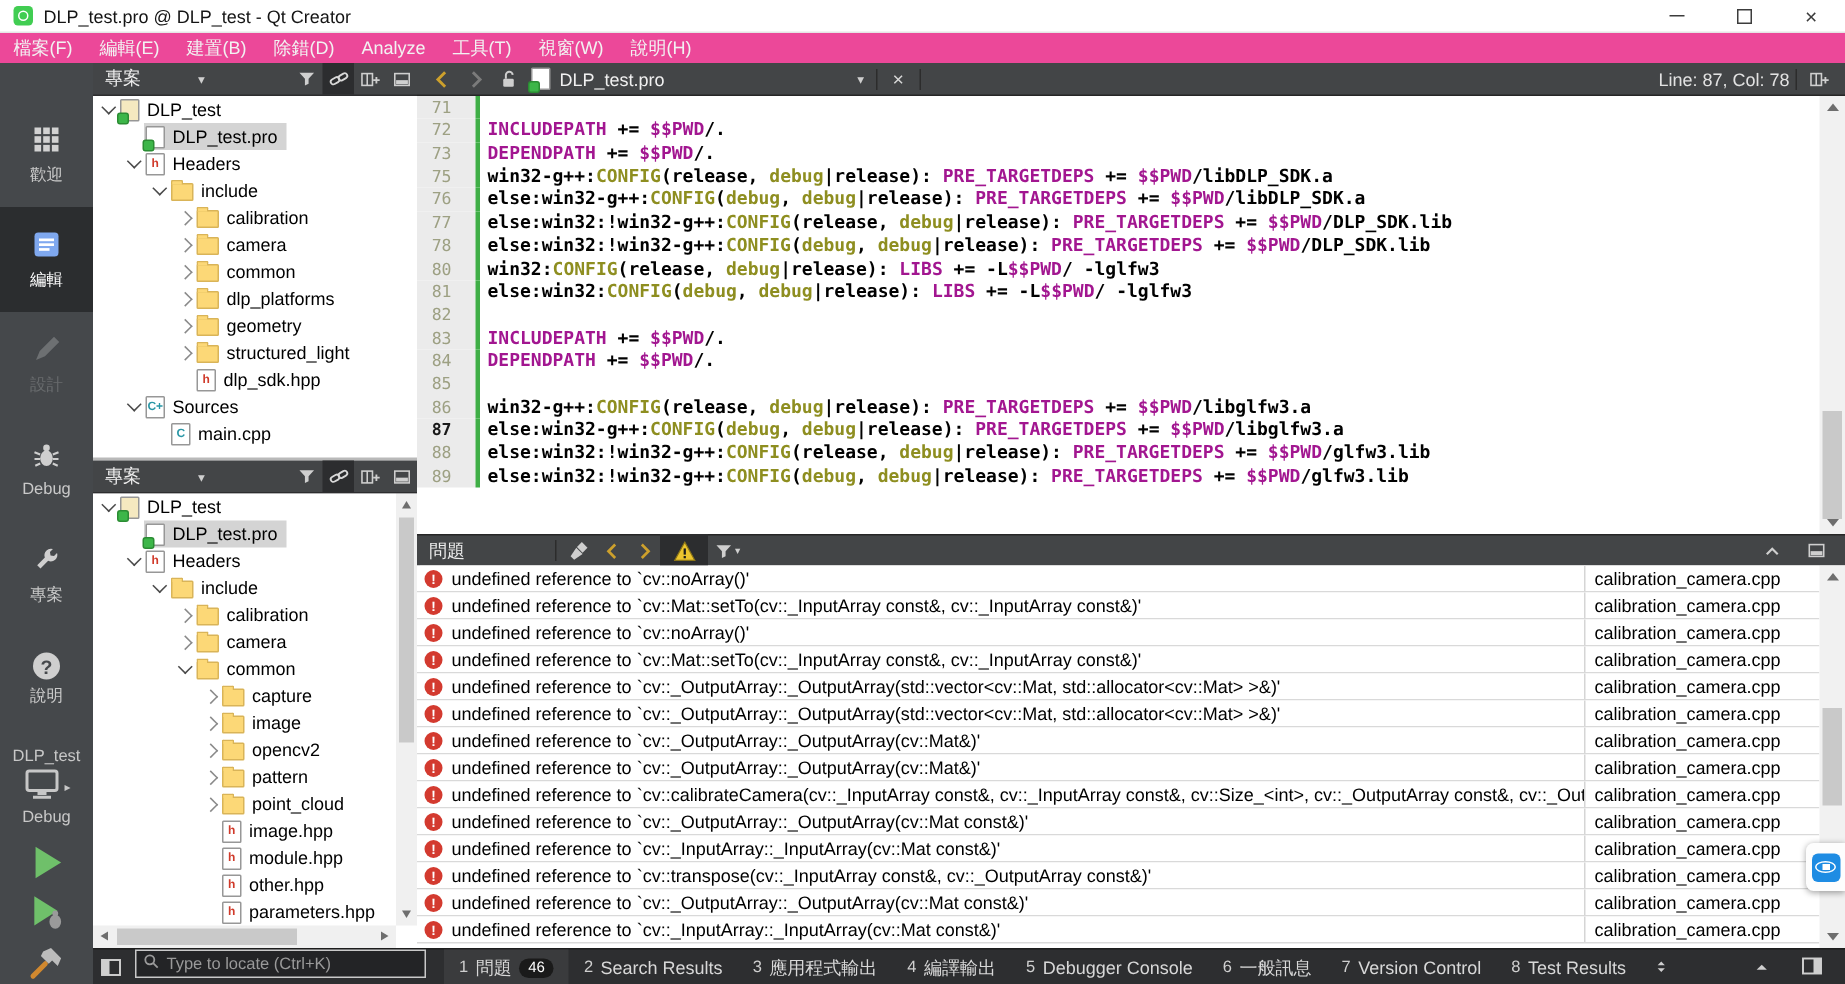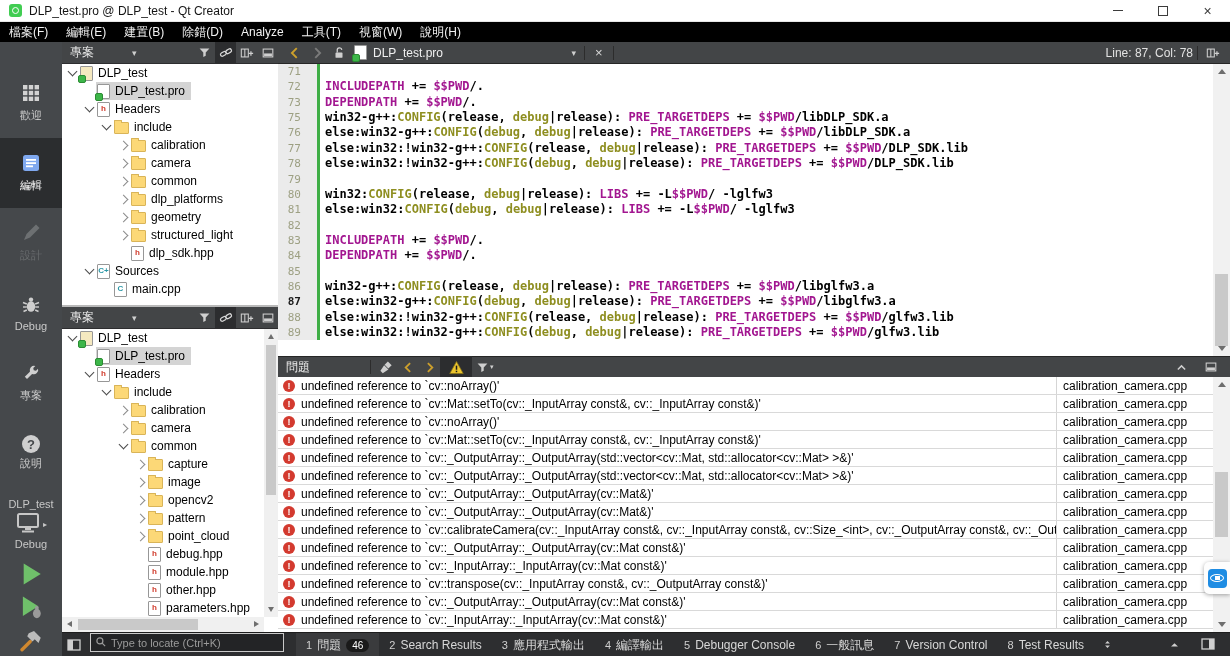--- a/index.html
+++ b/index.html
@@ -11,21 +11,21 @@
   .app-icon{width:13px;height:13px;border-radius:3px;background:#41cd52;margin:0 7px 0 9px;position:relative;flex:none;}
   .app-icon::after{content:"";position:absolute;left:3px;top:3px;width:7px;height:7px;border:1.5px solid #fff;border-radius:50%;box-sizing:border-box;}
   .title-text{font-size:12px;color:#141414;}
   .win-controls{margin-left:auto;display:flex;height:22px;}
   .win-btn{width:45px;height:22px;display:flex;align-items:center;justify-content:center;color:#3c3c3c;font-size:13px;}
   .glyph-min{width:10px;height:1.4px;background:#3c3c3c;}
   .glyph-restore{width:8px;height:8px;border:1.2px solid #3c3c3c;position:relative;background:#fff;}
   .glyph-restore::before{content:"";position:absolute;left:2px;top:-4px;width:8px;height:8px;border:1.2px solid #3c3c3c;z-index:-1;}
   .glyph-close{font-size:14px;line-height:14px;color:#3c3c3c;}
   
-  .menubar{position:absolute;left:0;top:22px;width:1230px;height:20px;background:#000000;display:flex;align-items:stretch;}
+  .menubar{position:absolute;left:0;top:22px;width:1230px;height:20px;background:#ec4899;display:flex;align-items:stretch;}
   .menu-item{color:#f2f2f2;font-size:12px;padding:0 9px;display:flex;align-items:center;}
   
   .modebar{position:absolute;left:0;top:42px;width:62px;height:614px;background:#45484b;
            display:flex;flex-direction:column;align-items:center;padding-top:26px;box-sizing:border-box;}
   .mode-item{width:62px;height:70px;display:flex;flex-direction:column;align-items:center;justify-content:center;
              gap:3px;color:#c9c9c9;font-size:11px;flex:none;}
   .mode-item.selected{background:#2b2d2f;color:#ffffff;}
   .mode-item.disabled{color:#686b6d;}
   .kit-block{margin-top:10px;display:flex;flex-direction:column;align-items:center;gap:2px;color:#c7c7c7;font-size:11px;}
   .kit-monitor{display:flex;align-items:center;gap:2px;}
@@ -612,21 +612,21 @@
             <span>point_cloud</span>
           </span>
         </div>
         <div class="tree-row">
           <span style="width: 71px; flex: 0 0 auto;"></span>
           <span class="expander"></span>
           <span class="row-core">
             <span style="display: inline-flex;">
               <span class="idoc red">h</span>
             </span>
-            <span>debug.hpp</span>
+            <span>image.hpp</span>
           </span>
         </div>
         <div class="tree-row">
           <span style="width: 71px; flex: 0 0 auto;"></span>
           <span class="expander"></span>
           <span class="row-core">
             <span style="display: inline-flex;">
               <span class="idoc red">h</span>
             </span>
             <span>module.hpp</span>
@@ -735,25 +735,20 @@
         <span class="lnum">77</span>
         <span class="changebar"></span>
         <span class="ltext"><span style="color: rgb(0, 0, 0);">else:win32:!win32-g++:</span><span style="color: rgb(142, 142, 32);">CONFIG</span><span style="color: rgb(0, 0, 0);">(release, </span><span style="color: rgb(142, 142, 32);">debug</span><span style="color: rgb(0, 0, 0);">|release): </span><span style="color: rgb(162, 22, 144);">PRE_TARGETDEPS</span><span style="color: rgb(0, 0, 0);"> += </span><span style="color: rgb(162, 22, 144);">$$PWD</span><span style="color: rgb(0, 0, 0);">/DLP_SDK.lib</span></span>
       </div>
       <div class="code-line">
         <span class="lnum">78</span>
         <span class="changebar"></span>
         <span class="ltext"><span style="color: rgb(0, 0, 0);">else:win32:!win32-g++:</span><span style="color: rgb(142, 142, 32);">CONFIG</span><span style="color: rgb(0, 0, 0);">(</span><span style="color: rgb(142, 142, 32);">debug</span><span style="color: rgb(0, 0, 0);">, </span><span style="color: rgb(142, 142, 32);">debug</span><span style="color: rgb(0, 0, 0);">|release): </span><span style="color: rgb(162, 22, 144);">PRE_TARGETDEPS</span><span style="color: rgb(0, 0, 0);"> += </span><span style="color: rgb(162, 22, 144);">$$PWD</span><span style="color: rgb(0, 0, 0);">/DLP_SDK.lib</span></span>
       </div>
       <div class="code-line">
-        <span class="lnum">79</span>
-        <span class="changebar"></span>
-        <span class="ltext"></span>
-      </div>
-      <div class="code-line">
         <span class="lnum">80</span>
         <span class="changebar"></span>
         <span class="ltext"><span style="color: rgb(0, 0, 0);">win32:</span><span style="color: rgb(142, 142, 32);">CONFIG</span><span style="color: rgb(0, 0, 0);">(release, </span><span style="color: rgb(142, 142, 32);">debug</span><span style="color: rgb(0, 0, 0);">|release): </span><span style="color: rgb(162, 22, 144);">LIBS</span><span style="color: rgb(0, 0, 0);"> += -L</span><span style="color: rgb(162, 22, 144);">$$PWD</span><span style="color: rgb(0, 0, 0);">/ -lglfw3</span></span>
       </div>
       <div class="code-line">
         <span class="lnum">81</span>
         <span class="changebar"></span>
         <span class="ltext"><span style="color: rgb(0, 0, 0);">else:win32:</span><span style="color: rgb(142, 142, 32);">CONFIG</span><span style="color: rgb(0, 0, 0);">(</span><span style="color: rgb(142, 142, 32);">debug</span><span style="color: rgb(0, 0, 0);">, </span><span style="color: rgb(142, 142, 32);">debug</span><span style="color: rgb(0, 0, 0);">|release): </span><span style="color: rgb(162, 22, 144);">LIBS</span><span style="color: rgb(0, 0, 0);"> += -L</span><span style="color: rgb(162, 22, 144);">$$PWD</span><span style="color: rgb(0, 0, 0);">/ -lglfw3</span></span>
       </div>
       <div class="code-line">

